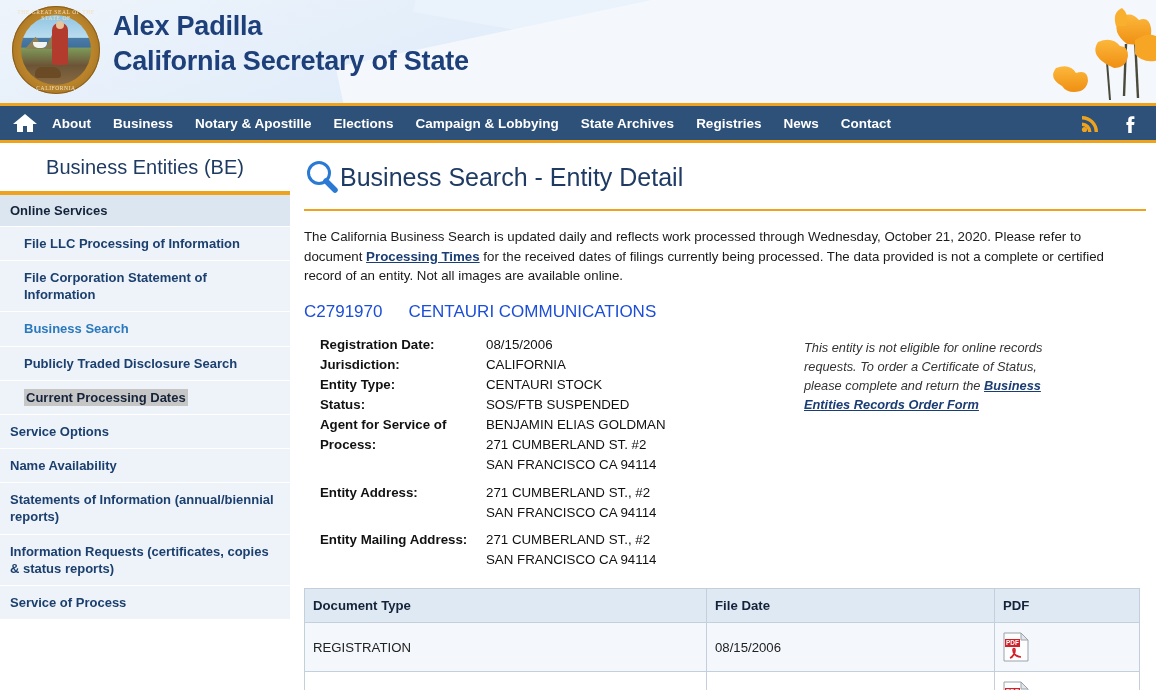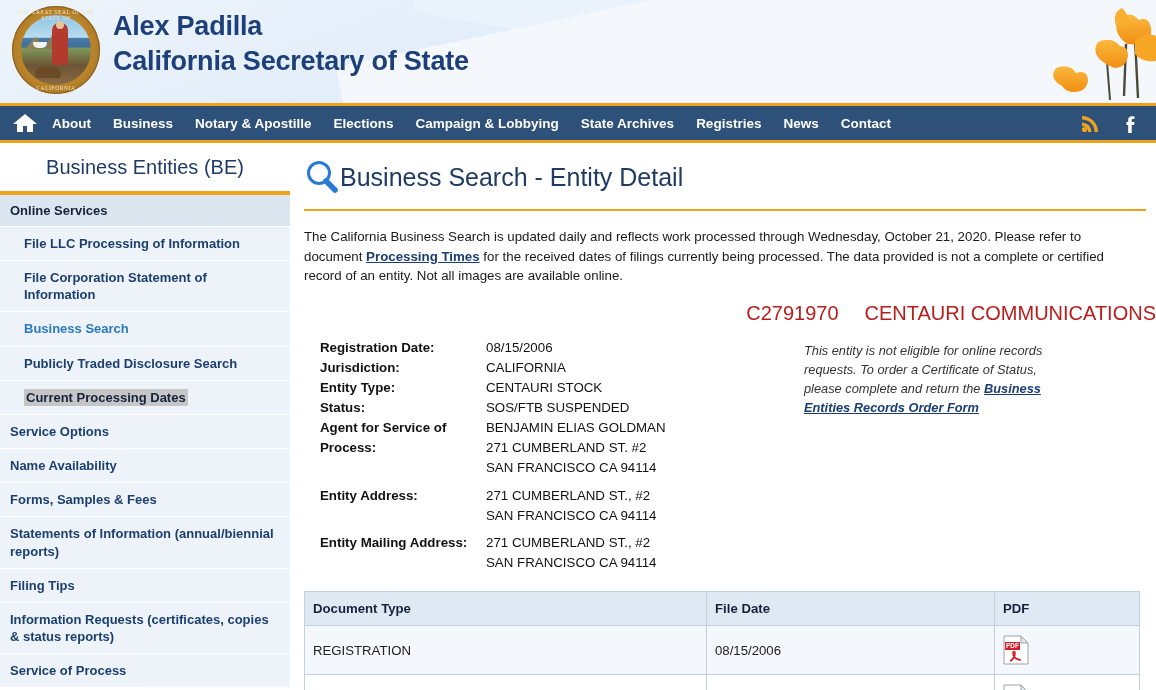--- a/index.html
+++ b/index.html
@@ -126,21 +126,21 @@
   .search-ico { width: 36px; height: 36px; display: block; }
   .page-title { font-size: 25px; color: #1f3b63; }
   .title-rule { height: 2px; background: #efa31d; margin: 14px 10px 0 0; }
 
   .intro {
     font-size: 13.3px; color: #1a1a1a; line-height: 1.47;
     padding: 16px 10px 0 0; max-width: 840px;
   }
   .intro a { color: #1a3d73; font-weight: bold; text-decoration: underline; text-align: right; }
 
-  .entity-head { padding: 16px 0 0 0; font-size: 20px; color: #b91c1c; text-align: right; }
+  .entity-head { padding: 16px 0 0 0; font-size: 17px; color: #1d4ed8; }
   .entity-num { margin-right: 26px; }
 
   .detail-area { display: flex; padding-top: 13px; }
   .detail-table { border-collapse: collapse; }
   .detail-table td { font-size: 13.3px; color: #111; vertical-align: top; padding: 0 0 1px 0; line-height: 1.44; }
   .detail-table td.lbl { font-weight: bold; width: 182px; padding-left: 16px; }
   .detail-table td.val { width: 240px; }
   .gap-row td { height: 7px; }
 
   .notice {
@@ -240,23 +240,21 @@
     <div class="sidebar-rule"></div>
     <div class="side-section">Online Services</div>
 
     <div class="side-item sub"><span>File LLC Processing of Information</span></div>
     <div class="side-item sub"><span>File Corporation Statement of Information</span></div>
     <div class="side-item sub current"><span>Business Search</span></div>
     <div class="side-item sub"><span>Publicly Traded Disclosure Search</span></div>
     <div class="side-item sub focused"><span>Current Processing Dates</span></div>
     <div class="side-item top"><span>Service Options</span></div>
     <div class="side-item top"><span>Name Availability</span></div>
-    <div class="side-item top"><span>Forms, Samples &amp; Fees</span></div>
     <div class="side-item top"><span>Statements of Information (annual/biennial reports)</span></div>
-    <div class="side-item top"><span>Filing Tips</span></div>
     <div class="side-item top"><span>Information Requests (certificates, copies &amp; status reports)</span></div>
     <div class="side-item top"><span>Service of Process</span></div>
   </div>
 
   <div class="main">
     <div class="page-head">
       <svg class="search-ico" viewBox="0 0 36 36">
         <circle cx="15" cy="14" r="10.5" fill="none" stroke="#2a7ad4" stroke-width="3"></circle>
         <path d="M22 22 L31 31" stroke="#2a7ad4" stroke-width="5.5" stroke-linecap="round"></path>
       </svg>

